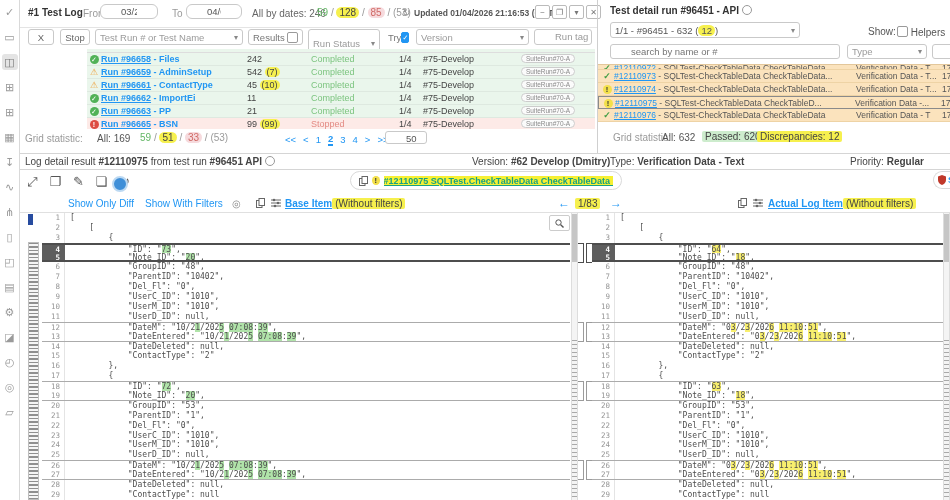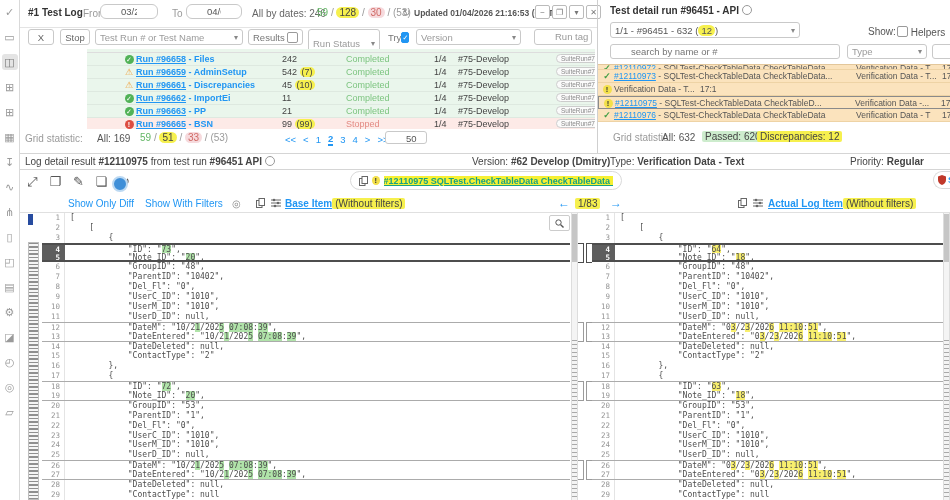--- a/index.html
+++ b/index.html
@@ -24,21 +24,21 @@
   .circle{display:inline-block;width:8px;height:8px;border:1px solid #9a9a9a;border-radius:50%;vertical-align:-1px;}
   .pillY{background:#f6f04e;border-radius:7px;padding:0 3px;}
   .pillR{background:#f6dadd;color:#d06a66;border-radius:7px;padding:0 3px;}
   .pillG{background:#cdeccd;border-radius:2px;padding:0 3px;}
   .grn{color:#64b766;}
   .gry{color:#9a9a9a;}
   .blue{color:#2196f3;}
   .lnk{color:#2196f3;text-decoration:underline;cursor:pointer;}
   
   #tl-table{position:absolute;left:87px;top:52px;width:508px;height:76px;overflow:hidden;border-top:1px solid #ddd;}
-  .trow{display:flex;align-items:center;height:12px;font-size:9px;border-bottom:1px solid rgba(0,0,0,0.05);padding-left:35px;}
+  .trow{display:flex;align-items:center;height:12px;font-size:9px;border-bottom:1px solid rgba(0,0,0,0.05);}
   .trow.ok{background:#eaf6ec;}
   .trow.stopped{background:#fdeae7;}
   .trow .c-ic{width:14px;text-align:center;flex:none;}
   .trow .c-name{width:146px;flex:none;overflow:hidden;white-space:nowrap;}
   .trow .c-cnt{width:64px;flex:none;}
   .trow .c-st{width:88px;flex:none;}
   .trow .c-try{width:24px;flex:none;}
   .trow .c-ver{width:98px;flex:none;}
   .trow .c-suite{flex:1;overflow:hidden;}
   .trow.ok .c-st{color:#7cc47f;}
@@ -152,21 +152,21 @@
   <div class="abs gry" style="left:83px;top:8px;">From</div>
   <input class="inp abs" style="left: 100px; top: 4px; width: 58px; height: 15px; border-radius: 6px;" value="03/22/2026">
   <div class="abs gry" style="left:172px;top:8px;">To</div>
   <input class="inp abs" style="left: 186px; top: 4px; width: 56px; height: 15px; border-radius: 6px;" value="04/01/2026">
   <div class="abs" style="left:252px;top:8px;color:#666;">All by dates: 246</div>
   <div class="abs" style="left:317px;top:7px;">
     <span class="grn">59</span>
     <span class="gry">/</span>
     <span class="pillY">128</span>
     <span class="gry">/</span>
-    <span class="pillR">30</span>
+    <span class="pillR">85</span>
     <span class="gry">/</span>
     <span class="gry">(53)</span>
   </div>
   <div class="abs" style="left:402px;top:7px;color:#888;">↻</div>
   <div class="abs" style="left:414px;top:8px;font-size:8.5px;color:#555;font-weight:bold;">Updated 01/04/2026 21:16:53 (GMT+3)</div>
   <div class="abs" style="left:535px;top:5px;display:flex;gap:2px;">
 
   <span class="winbtn">−</span>
       <span class="winbtn">❐</span>
       <span class="winbtn">▾</span>
@@ -184,21 +184,21 @@
       <span class="chk"></span>
   </div>
   <div class="combo abs" style="left:308px;top:29px;width:72px;height:28px;">
     <span>Run Status</span>
       <span class="car">▾</span>
   </div>
   <div class="combo abs" style="left:384px;top:29px;width:28px;height:16px;color:#777;border:none;">
     <span>Try</span>
       <span class="chk on">✓</span>
   </div>
-  <div class="combo abs" style="left:416px;top:29px;width:105px;height:16px;">
+  <div class="combo abs" style="left:416px;top:29px;width:113px;height:16px;">
     <span>Version</span>
       <span class="car">▾</span>
   </div>
   <div class="inp abs" style="left:534px;top:29px;width:58px;height:16px;color:#999;box-sizing:border-box;overflow:hidden;white-space:nowrap;">Run tag filter</div>
 
   <div class="abs" style="left:87px;top:49px;width:508px;height:4px;background:#eaf6ec;overflow:hidden;"></div>
   <div id="tl-table">
 
       <div class="trow ok">
         <span class="c-ic"><span class="ic-check"></span></span>
@@ -215,21 +215,21 @@
         <span class="c-name"><span class="runlnk">Run #96659</span><span class="runsfx"> - AdminSetup</span></span>
         <span class="c-cnt"><span>542</span> <span class="paren">(7)</span></span>
         <span class="c-st">Completed</span>
         <span class="c-try">1/4</span>
         <span class="c-ver">#75-Develop</span>
         <span class="c-suite"><span class="suitepill">SuiteRun#70-A</span></span>
       </div>
 
       <div class="trow ok">
         <span class="c-ic"><span class="ic-warn"></span></span>
-        <span class="c-name"><span class="runlnk">Run #96661</span><span class="runsfx"> - Discrepancies</span></span>
+        <span class="c-name"><span class="runlnk">Run #96661</span><span class="runsfx"> - ContactType</span></span>
         <span class="c-cnt"><span>45</span> <span class="paren">(10)</span></span>
         <span class="c-st">Completed</span>
         <span class="c-try">1/4</span>
         <span class="c-ver">#75-Develop</span>
         <span class="c-suite"><span class="suitepill">SuiteRun#70-A</span></span>
       </div>
 
       <div class="trow ok">
         <span class="c-ic"><span class="ic-check"></span></span>
         <span class="c-name"><span class="runlnk">Run #96662</span><span class="runsfx"> - ImportEi</span></span>
@@ -315,20 +315,21 @@
 
       <div class="drow2">
         <span class="d-ic"><span class="ic-ok"></span></span>
         <span class="d-name"><span class="idlnk">#12110973</span><span> - SQLTest-CheckTableData CheckTableData...</span></span>
         <span class="d-type">Verification Data - T...</span>
         <span class="d-time">17:1</span>
       </div>
 
       <div class="drow2">
         <span class="d-ic"><span class="ic-bang"></span></span>
+        <span class="d-name"><span class="idlnk">#12110974</span><span> - SQLTest-CheckTableData CheckTableData...</span></span>
         <span class="d-type">Verification Data - T...</span>
         <span class="d-time">17:1</span>
       </div>
 
       <div class="drow2 selected">
         <span class="d-ic"><span class="ic-bang"></span></span>
         <span class="d-name"><span class="idlnk">#12110975</span><span> - SQLTest-CheckTableData CheckTableD...</span></span>
         <span class="d-type">Verification Data -...</span>
         <span class="d-time">17:1</span>
       </div>

